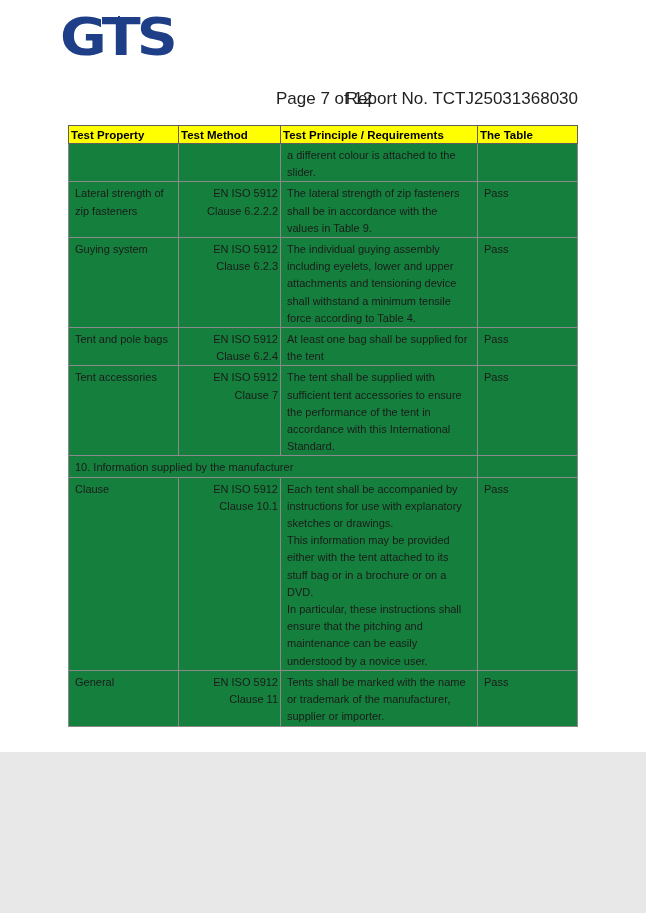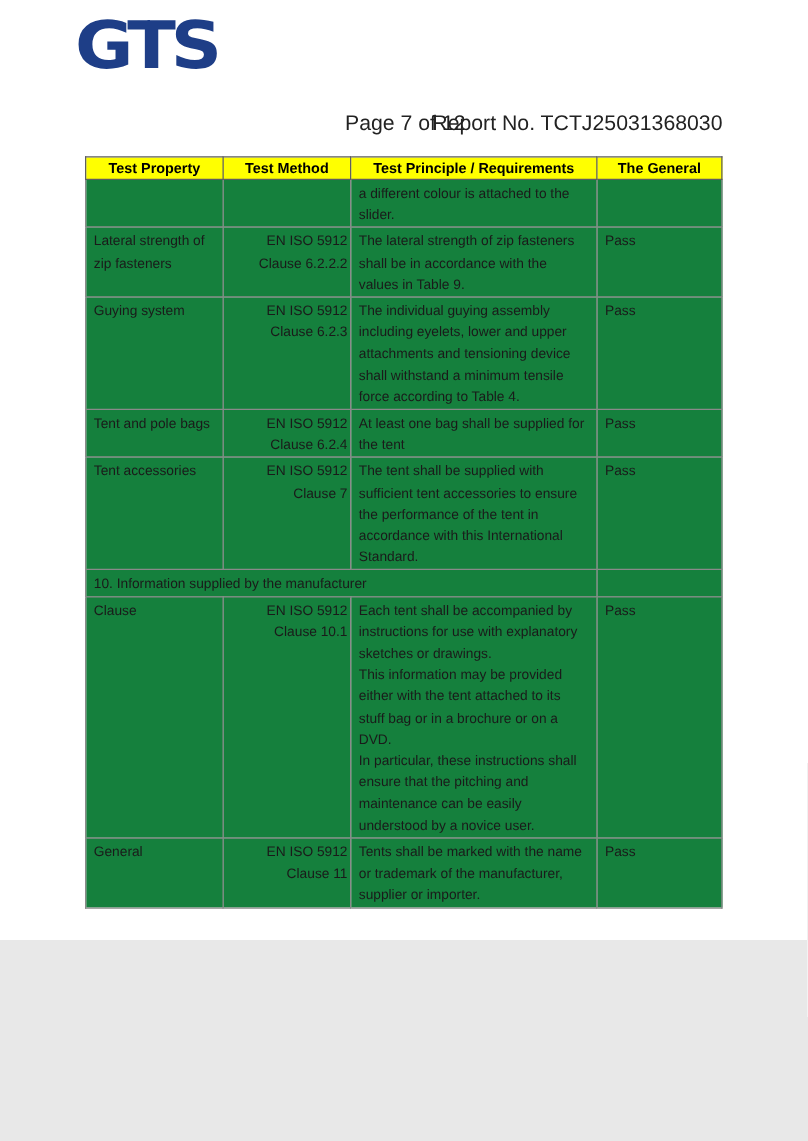--- a/index.html
+++ b/index.html
@@ -60,21 +60,21 @@
     font-size: 11px;
     color: #1a1a1a;
   }
   .report-table th {
     background: #ffff00;
     border: 1px solid #5f5f5f;
     font-weight: bold;
     font-size: 11.5px;
     padding: 2px 2px;
     height: 18px;
-    text-align: center;
+    text-align: left;
     color: #000;
   }
   .report-table td {
     border: 1px solid #8a8a8a;
     vertical-align: top;
     padding: 3px 6px 0 6px;
     line-height: 17.2px;
     white-space: pre-line;
     background: #15803d;
   }
@@ -120,21 +120,21 @@
       <col style="width:110px">
       <col style="width:102px">
       <col style="width:197px">
       <col style="width:100px">
     </colgroup>
     <thead>
       <tr id="table-head-row">
           <th>Test Property</th>
           <th>Test Method</th>
           <th>Test Principle / Requirements</th>
-          <th>The General</th>
+          <th>The Table</th>
         </tr>
     </thead>
     <tbody id="table-body">
         <tr>
           <td class="property-cell"></td>
           <td class="method-cell"></td>
           <td class="requirement-cell">a different colour is attached to the slider.</td>
           <td class="result-cell"></td>
         </tr>
         <tr>

